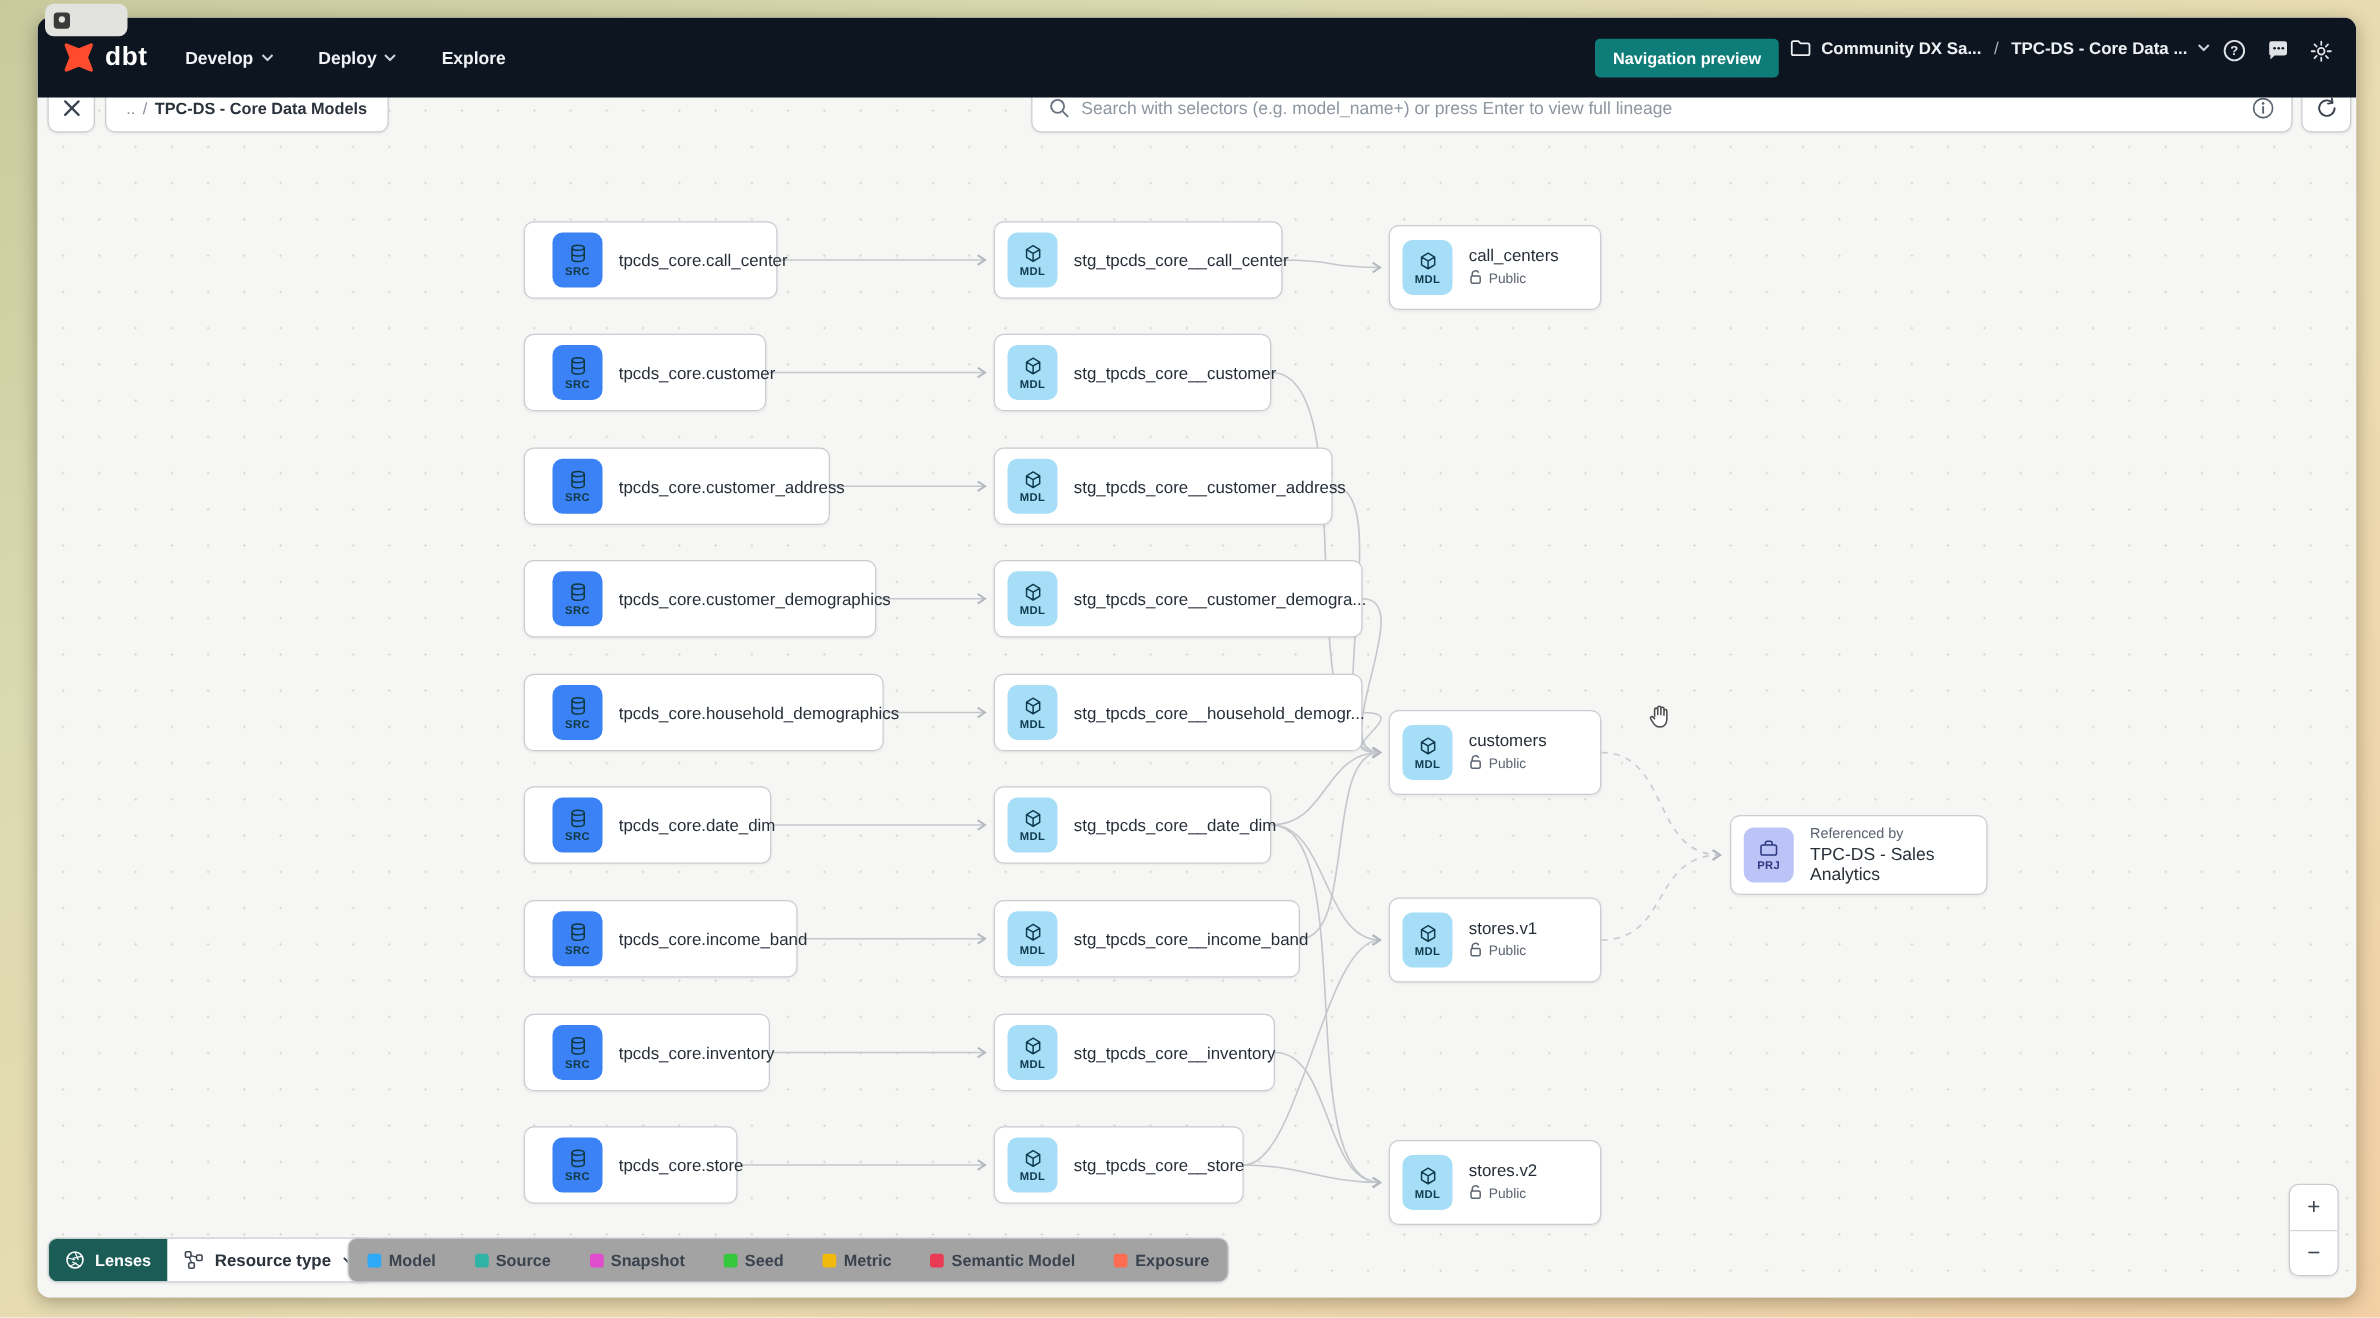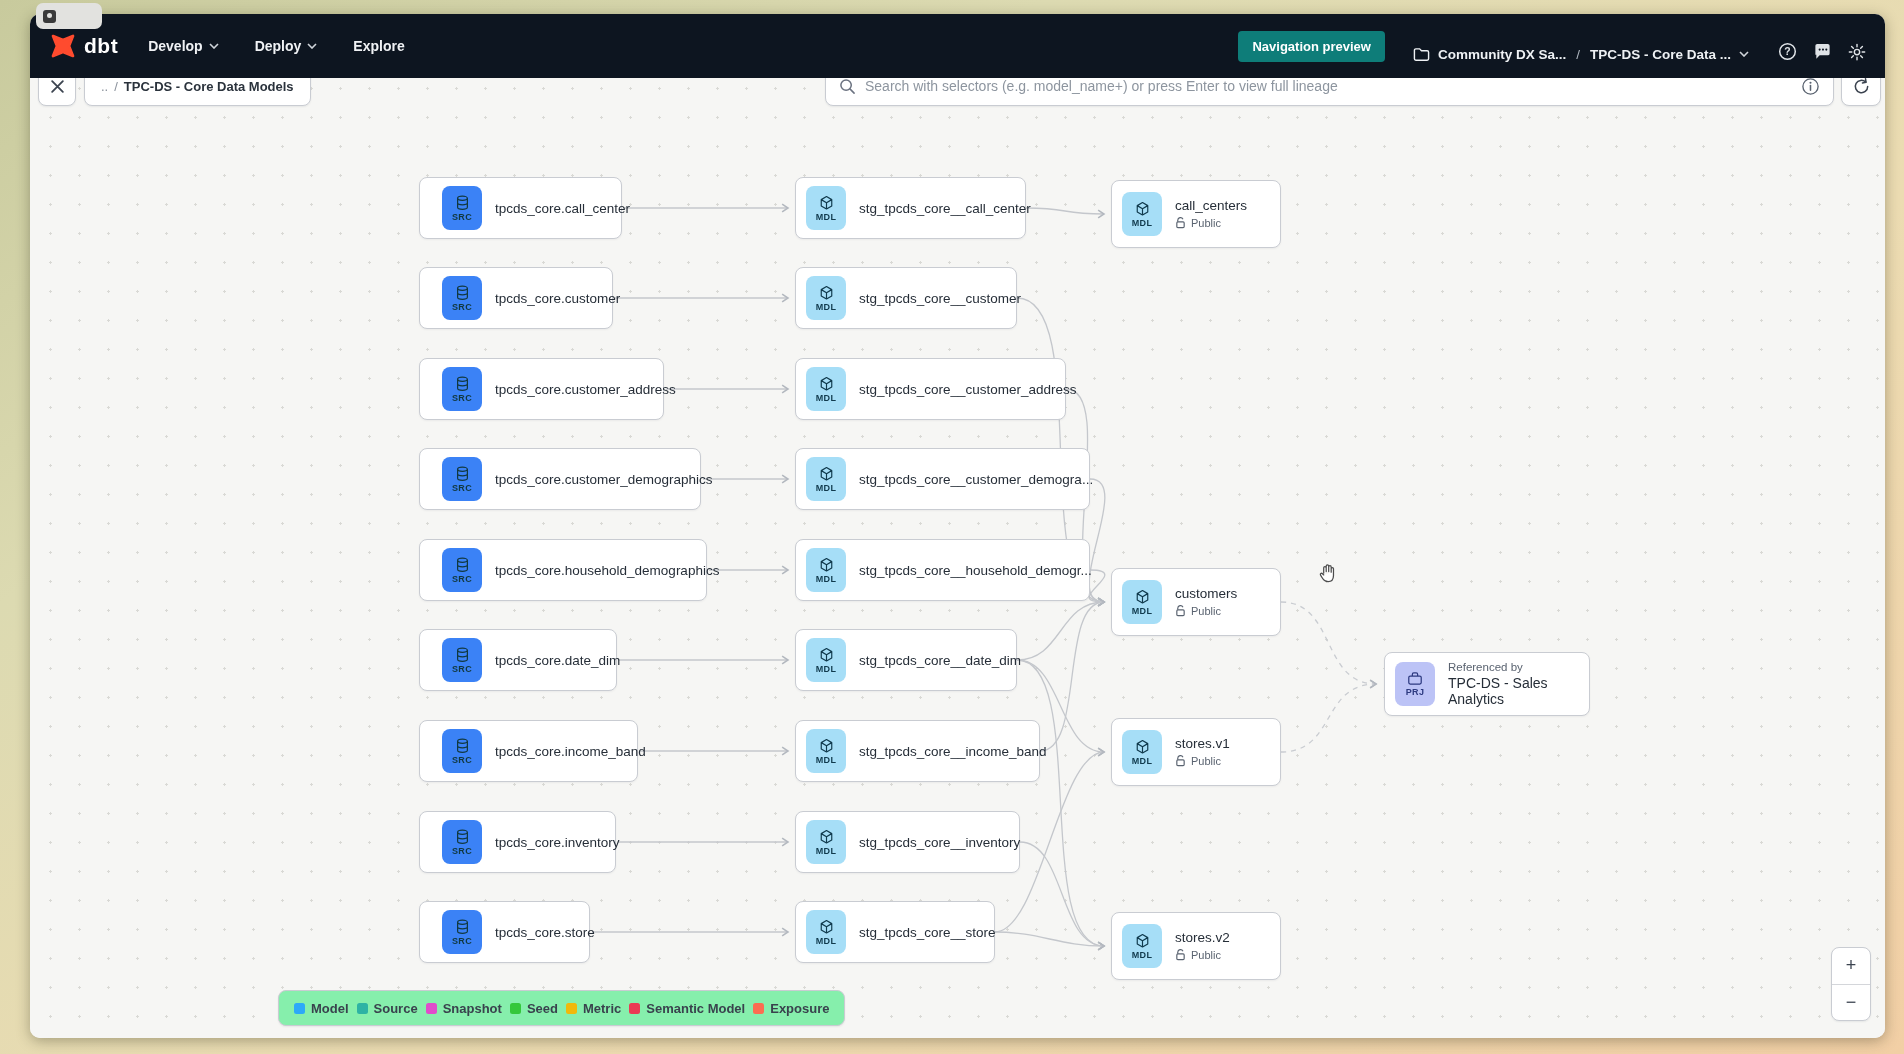--- a/index.html
+++ b/index.html
@@ -19,21 +19,21 @@
     border-radius:50%; background:#e2e2df; }
 
   
   .navbar { position:absolute; left:0; top:0; right:0; height:64px; background:#0d1520;
     display:flex; align-items:center; padding:0 18px; color:#eef1f4; z-index:10; }
   .logo { display:flex; align-items:center; gap:6px; }
   .logo-text { font-size:21px; font-weight:bold; color:#fff; letter-spacing:.5px; }
   .menus { display:flex; gap:36px; margin-left:30px; }
   .menu-item { display:flex; align-items:center; gap:6px; font-size:14px; font-weight:bold;
     color:#f0f2f5; cursor:pointer; }
-  .nav-right { margin-left:auto; display:flex; align-items:flex-end; gap:28px; }
+  .nav-right { margin-left:auto; display:flex; align-items:flex-start; gap:9px; }
   .preview-btn { background:#0e7d79; color:#fff; font-size:13px; font-weight:bold;
     padding:8px 14px; border-radius:4px; border:none; cursor:pointer; }
   .nav-crumb { display:flex; align-items:center; gap:8px; font-size:13.5px; font-weight:bold; color:#eef1f4; }
   .nav-crumb .sep { font-weight:normal; color:#aeb6bf; padding:0 2px; }
   .nav-icons { display:flex; align-items:center; gap:15px; }
   .icon-btn { width:20px; height:20px; display:flex; align-items:center; justify-content:center; cursor:pointer; }
 
   
   .canvas { position:absolute; left:0; top:48px; right:0; bottom:0; background-color:#f6f6f4;
     background-image:radial-gradient(circle,#d9d9d5 1.1px,transparent 1.1px);
@@ -80,22 +80,22 @@
   .hand-cursor { position:absolute; left:1287px; top:500px; z-index:8; pointer-events:none; }
 
   
   .lenses-group { position:absolute; left:8px; top:976px; height:36px; display:flex;
     border:1px solid #c9ccd2; border-radius:8px; overflow:hidden; z-index:6;
     box-shadow:0 1px 2px rgba(16,24,40,.07); }
   .lenses-seg { background:#1b5d56; color:#fff; font-size:13px; font-weight:bold;
     display:flex; align-items:center; gap:8px; padding:0 13px; cursor:pointer; }
   .restype-seg { background:#fff; color:#2a323c; font-size:13.5px; font-weight:bold;
     display:flex; align-items:center; gap:9px; padding:0 13px; cursor:pointer; }
-  .legend { position:absolute; left:248px; top:976px; height:36px; background:#86efac;
-    border:1px solid #c9ccd2; border-radius:8px; display:flex; align-items:center; gap:8px;
+  .legend { position:absolute; left:248px; top:976px; height:36px; background:#a3a3a3;
+    border:1px solid #c9ccd2; border-radius:8px; display:flex; align-items:center; gap:31px;
     padding:0 15px; z-index:6; box-shadow:0 1px 2px rgba(16,24,40,.07); }
   .legend-item { display:flex; align-items:center; gap:6px; font-size:13px; font-weight:bold; color:#39424d; }
   .swatch { width:11px; height:11px; border-radius:2.5px; }
   .zoomctl { position:absolute; left:1801px; top:933px; width:40px; height:74px; background:#fff;
     border:1px solid #c9ccd2; border-radius:8px; display:flex; flex-direction:column; z-index:6;
     box-shadow:0 1px 2px rgba(16,24,40,.07); }
   .zoomctl div { flex:1; display:flex; align-items:center; justify-content:center; font-size:18px;
     color:#3c4450; cursor:pointer; }
   .zoomctl .zin { border-bottom:1px solid #d4d6da; }
 </style>
@@ -491,20 +491,41 @@
       <circle cx="10" cy="6" r="1.1" fill="#5a6370"></circle>
     </svg>
   </div>
   <div class="card refresh-btn">
     <svg width="19" height="19" viewBox="0 0 20 20">
       <path d="M16.5 10 a6.5 6.5 0 1 1-2-4.7" fill="none" stroke="#3c4450" stroke-width="1.6" stroke-linecap="round"></path>
       <polyline points="14.2,1.8 14.8,5.6 11,6.2" fill="none" stroke="#3c4450" stroke-width="1.6" stroke-linecap="round" stroke-linejoin="round"></polyline>
     </svg>
   </div>
 
+  <div class="lenses-group">
+    <div class="lenses-seg">
+      <svg width="16" height="16" viewBox="0 0 18 18">
+        <circle cx="9" cy="9" r="7.2" fill="none" stroke="#ffffff" stroke-width="1.4"></circle>
+        <path d="M9 1.8 L12 9 M15.5 5.5 L7 7.5 M14 14.8 L6.5 10.5 M4 15 L10.5 11.5 M2 7 L9 9" stroke="#ffffff" stroke-width="1.1" fill="none"></path>
+      </svg>
+      <span>Lenses</span>
+    </div>
+    <div class="restype-seg">
+      <svg width="16" height="16" viewBox="0 0 18 18">
+        <rect x="1.5" y="1.5" width="5" height="5" rx="1.2" fill="none" stroke="#3c4450" stroke-width="1.4"></rect>
+        <rect x="11.5" y="4.5" width="5" height="5" rx="1.2" fill="none" stroke="#3c4450" stroke-width="1.4"></rect>
+        <rect x="4.5" y="11.5" width="5" height="5" rx="1.2" fill="none" stroke="#3c4450" stroke-width="1.4"></rect>
+        <path d="M6.5 5 L11.5 6.5 M7 11.5 L5 6.5" stroke="#3c4450" stroke-width="1.2"></path>
+      </svg>
+      <span>Resource type</span>
+      <svg width="11" height="7" viewBox="0 0 10 6">
+          <polyline points="1,1 5,5 9,1" fill="none" stroke="#3c4450" stroke-width="1.5"></polyline>
+        </svg>
+    </div>
+  </div>
   <div class="legend" id="legend">
       <div class="legend-item">
         <span class="swatch" style="background:#2da9f8"></span>
         <span>Model</span>
       </div>
       <div class="legend-item">
         <span class="swatch" style="background:#2eb3a4"></span>
         <span>Source</span>
       </div>
       <div class="legend-item">

